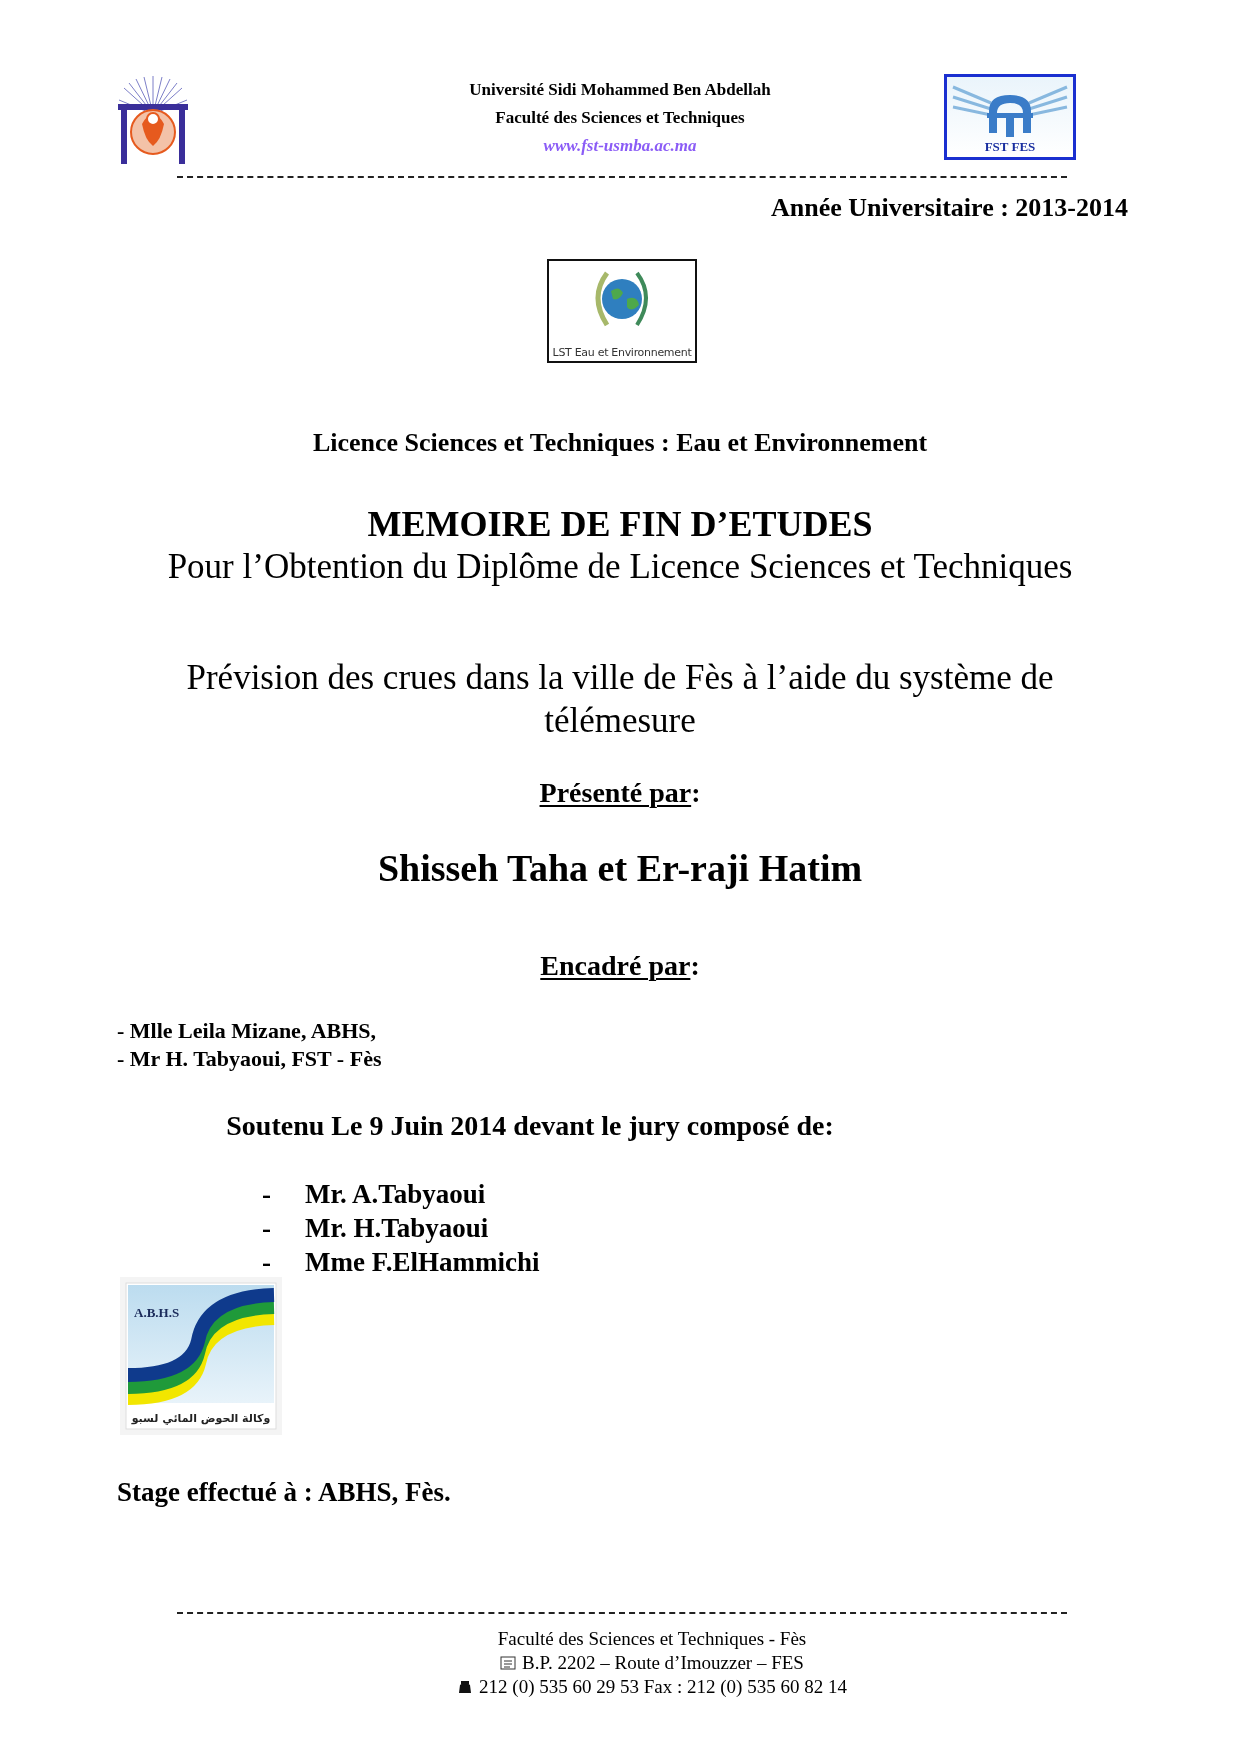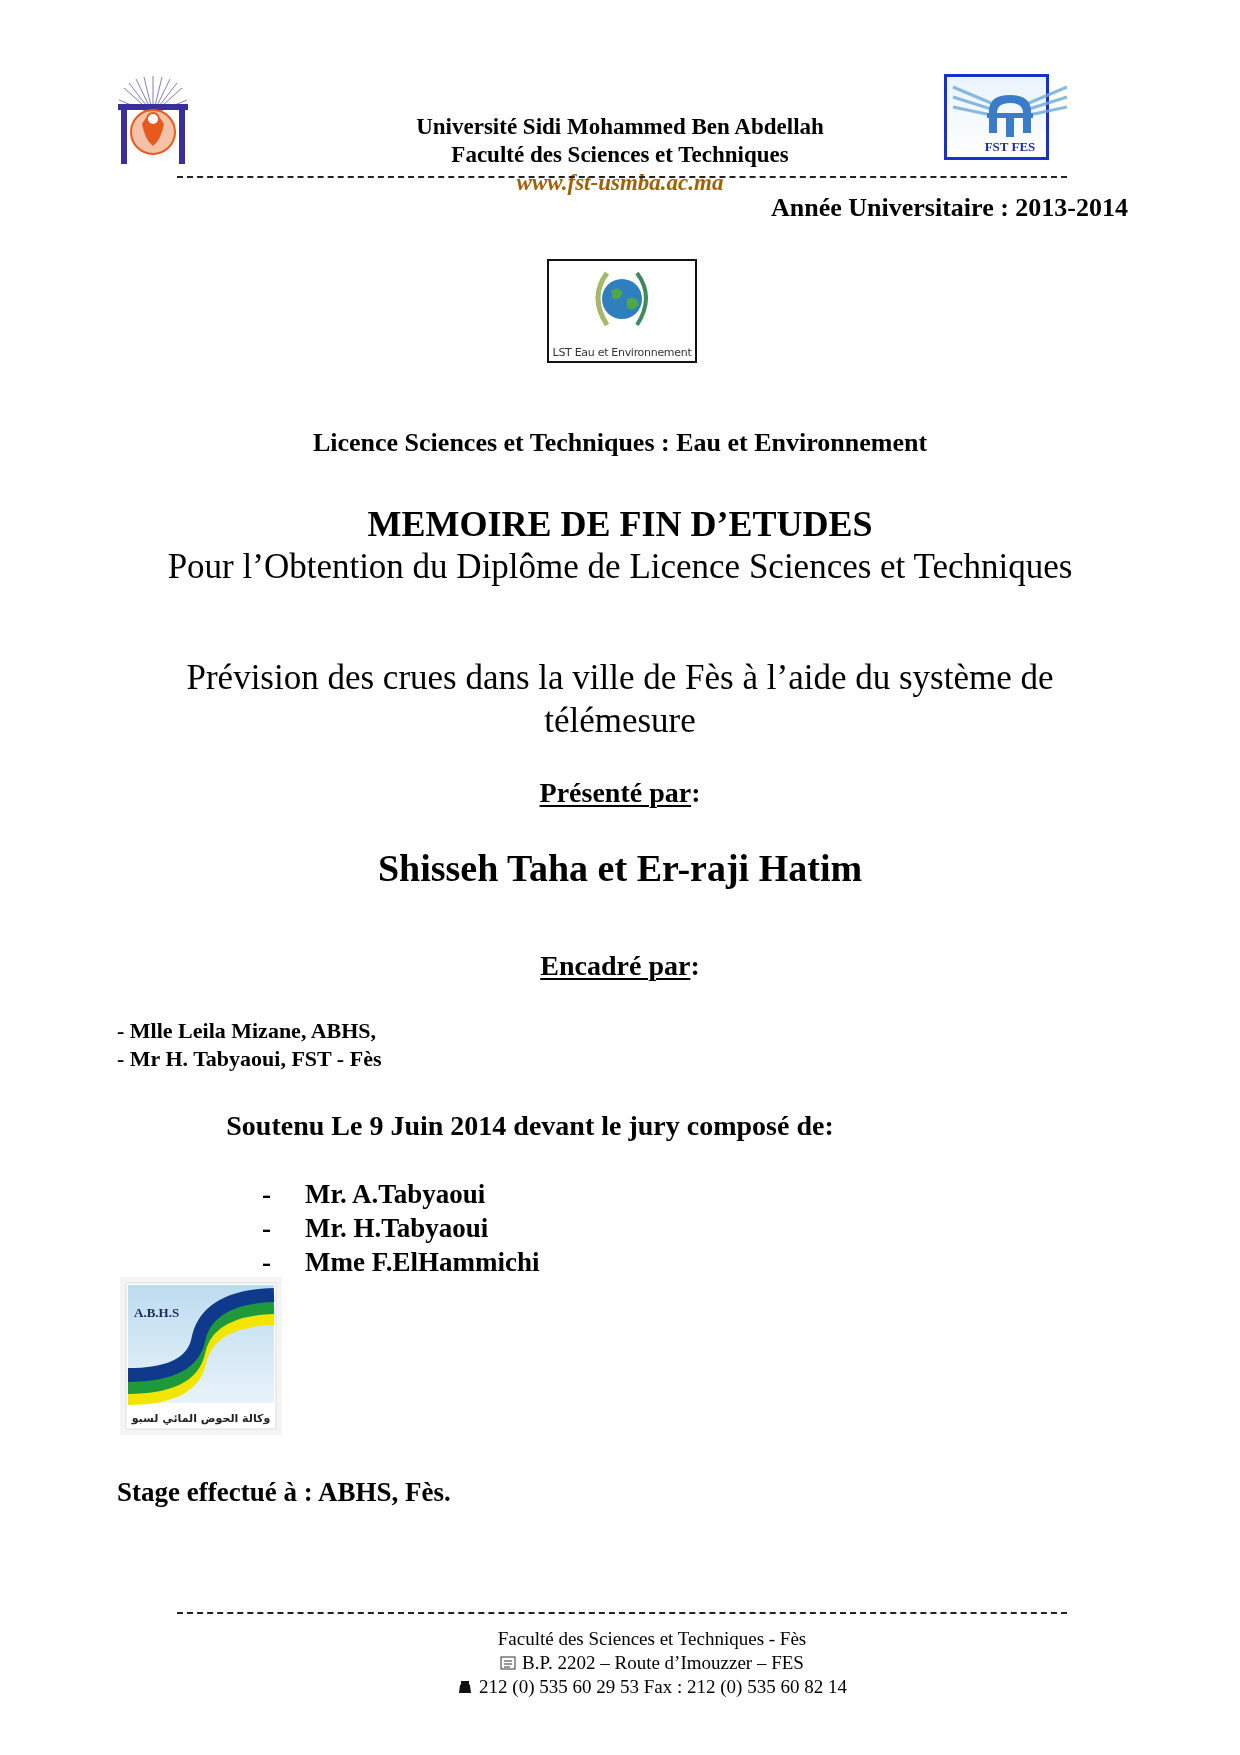--- a/index.html
+++ b/index.html
@@ -7,24 +7,24 @@
          font-family: "Liberation Serif", serif; color: #000; }
   .abs { position: absolute; }
   .center { text-align: center; }
   .bold { font-weight: bold; }
   .dash-line { position: absolute; left: 177px; width: 890px; height: 0;
                border-top: 2px dashed #222; }
   .u { text-decoration: underline; text-decoration-thickness: 2px; text-underline-offset: 3px; }
 
   
   #univ-logo { left: 116px; top: 74px; width: 74px; height: 92px; }
-  #fst-logo { left: 944px; top: 74px; width: 105px; height: 86px; border: 3px solid #1a2fd0; box-sizing: border-box;
+  #fst-logo { left: 944px; top: 74px; width: 132px; height: 86px; border: 3px solid #1a2fd0; box-sizing: border-box;
               background: linear-gradient(#eaf4fb, #ffffff); }
-  #header-text { left: 300px; top: 76px; width: 640px; font-size: 23px; line-height: 28px; margin-top: 37px; }
-  #header-url { color: #a16207; font-style: italic; }
+  #header-text { left: 300px; top: 76px; width: 640px; font-size: 17px; line-height: 28px; }
+  #header-url { color: #8b5cf6; font-style: italic; }
   #academic-year { right: 112px; top: 193px; font-size: 26px; font-weight: bold; }
 
   
   #lst-logo { left: 547px; top: 259px; width: 150px; height: 104px; border: 2px solid #111; box-sizing: border-box; background: #fff; }
   #lst-logo-label { position: absolute; left: 0; right: 0; bottom: 2px; text-align: center; font-family: "DejaVu Sans", sans-serif;
                     font-size: 11px; color: #333; letter-spacing: -0.3px; }
 
   #program { left: 0; width: 1240px; top: 428px; font-size: 26px; }
   #memoire-title { left: 0; width: 1240px; top: 503px; font-size: 36px; }
   #memoire-subtitle { left: 0; width: 1240px; top: 547px; font-size: 35px; }

